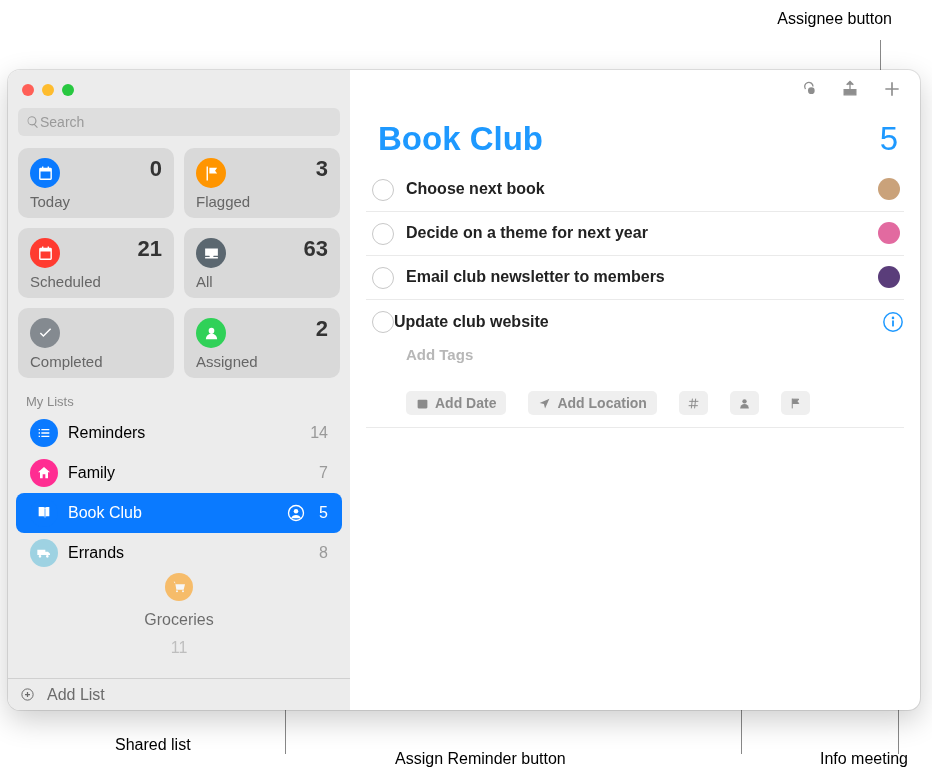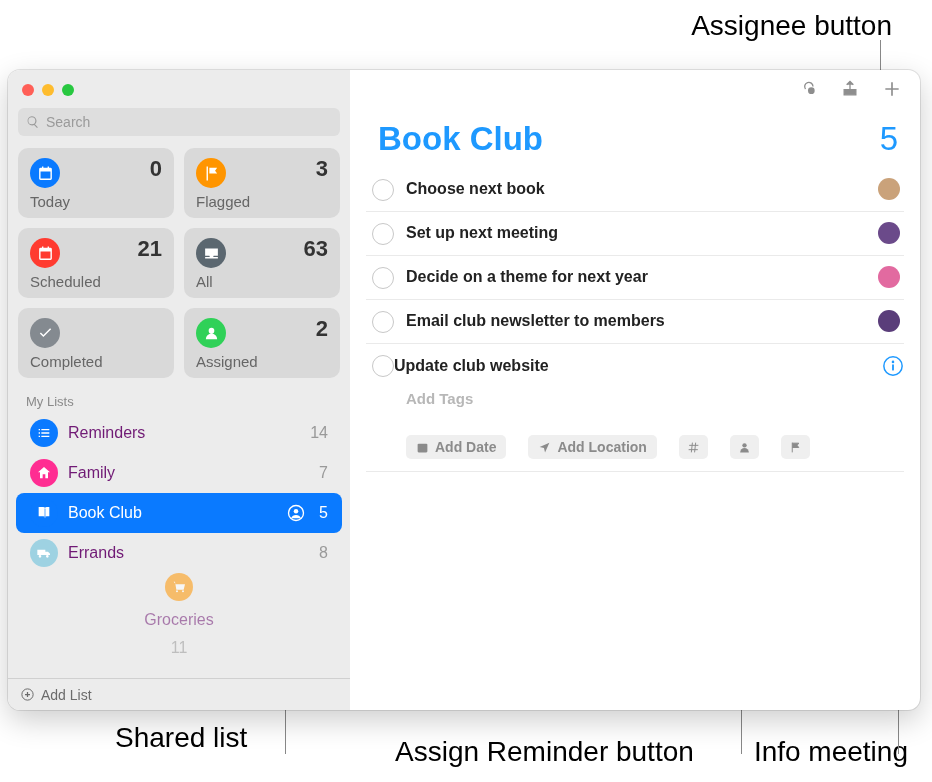--- a/index.html
+++ b/index.html
@@ -1,44 +1,44 @@
 <!DOCTYPE html>
 <html><head>
 <meta charset="utf-8">
 <style>
   *{box-sizing:border-box;margin:0;padding:0;font-family:-apple-system,BlinkMacSystemFont,"Segoe UI",Helvetica,Arial,sans-serif;}
   body{background:#fff;width:932px;height:782px;position:relative;overflow:hidden;}
   
-  .callout{position:absolute;font-size:28px;color:#000;}
+  .callout{position:absolute;font-size:16px;color:#000;}
   .callout-line{position:absolute;background:#888;}
   
   .window{position:absolute;top:70px;left:8px;width:912px;height:640px;border-radius:12px;box-shadow:0 10px 30px rgba(0,0,0,.2),0 0 0 1px rgba(0,0,0,.1);overflow:hidden;display:flex;background:#fff;}
   .sidebar{width:342px;background:#ececec;display:flex;flex-direction:column;position:relative;}
   .traffic{display:flex;gap:8px;padding:14px 14px 6px;}
   .dot{width:12px;height:12px;border-radius:50%;}
   .dot.red{background:#ff5f57;} .dot.yellow{background:#febc2e;} .dot.green{background:#28c840;}
-  .search{margin:6px 10px 12px;height:28px;border-radius:6px;background:#dedede;display:flex;align-items:center;padding:0 8px;gap:6px;color:#9a9a9a;}
+  .search{margin:6px 10px 12px;height:28px;border-radius:6px;background:#dedede;display:flex;align-items:center;padding:0 8px;color:#9a9a9a;}
   .search svg{width:14px;height:14px;}
   .search span{font-size:14px;}
   .smart-grid{display:grid;grid-template-columns:1fr 1fr;gap:10px;padding:0 10px;}
   .smart{background:#d9d9d9;border-radius:10px;padding:10px 12px 8px;position:relative;height:70px;cursor:pointer;}
   .smart .cnt{position:absolute;top:8px;right:12px;font-size:22px;font-weight:700;color:#333;}
   .smart .lbl{position:absolute;bottom:8px;left:12px;color:#666;font-size:15px;}
   .icon-circle{width:30px;height:30px;border-radius:50%;display:flex;align-items:center;justify-content:center;}
   .icon-circle svg, .icon-circle span{color:#fff;}
   .section-title{font-size:13px;color:#8a8a8a;padding:16px 18px 4px;font-weight:500;}
   .lists{flex:1;overflow:hidden;}
   .list-row{display:flex;align-items:center;height:40px;padding:0 14px 0 14px;gap:10px;cursor:pointer;border-radius:8px;margin:0 8px;}
   .list-row .li-icon{width:28px;height:28px;border-radius:50%;display:flex;align-items:center;justify-content:center;color:#fff;font-size:15px;flex:0 0 28px;}
-  .list-row .name{flex:1;font-size:16px;color:#701a75;}
+  .list-row .name{flex:1;font-size:16px;color:#000000;}
   .list-row .count{color:#999;font-size:16px;}
   .list-row .share-ic{margin-right:4px;}
   .list-row.selected{background:#0a7aff;color:#fff;}
   .list-row.selected .name,.list-row.selected .count{color:#fff;}
-  .add-list{height:32px;border-top:1px solid #d0d0d0;display:flex;align-items:center;gap:6px;padding:0 12px;color:#6b6b6b;font-size:14px;cursor:pointer;}
+  .add-list{height:32px;border-top:1px solid #d0d0d0;display:flex;align-items:center;gap:12px;padding:0 12px;color:#6b6b6b;font-size:16px;cursor:pointer;}
   .add-list svg{width:15px;height:15px;}
   
   .main{flex:1;display:flex;flex-direction:column;position:relative;}
   .toolbar{height:42px;display:flex;align-items:center;justify-content:flex-end;gap:22px;padding:0 18px;}
   .toolbar .tb{color:#8e8e8e;cursor:pointer;}
   .toolbar svg{width:20px;height:20px;}
   .header{display:flex;align-items:baseline;justify-content:space-between;padding:8px 22px 10px 28px;}
   .header h1{font-size:33px;font-weight:700;color:#1e99ff;}
   .header .bigcount{font-size:33px;color:#1e99ff;font-weight:400;}
   .items{padding:0 16px;font-weight:bold;}
@@ -309,25 +309,20 @@
       <div class="bigcount">5</div>
     </div>
     <div class="items" id="items">
         <div class="item">
           <div class="radio"></div>
       <div class="txt">Choose next book</div>
       <div class="avatar" style="background:#caa27a"></div>
         </div>
         <div class="item">
           <div class="radio"></div>
-      <div class="txt">Set up next meeting</div>
-      <div class="avatar" style="background:#6b4a8a"></div>
-        </div>
-        <div class="item">
-          <div class="radio"></div>
       <div class="txt">Decide on a theme for next year</div>
       <div class="avatar" style="background:#e26aa0"></div>
         </div>
         <div class="item">
           <div class="radio"></div>
       <div class="txt">Email club newsletter to members</div>
       <div class="avatar" style="background:#5a3d7a"></div>
         </div>
         <div class="item expanded">
           <div class="row1">

